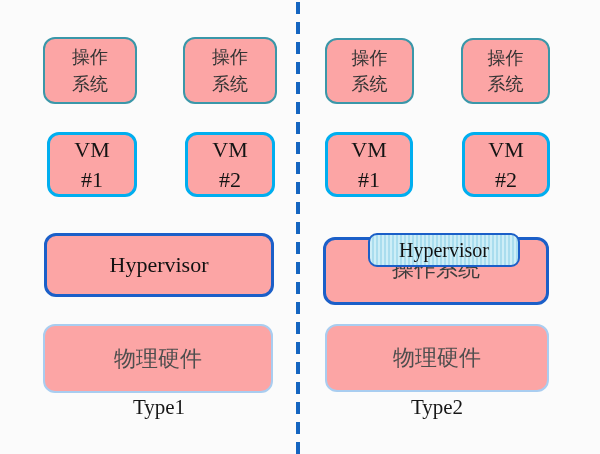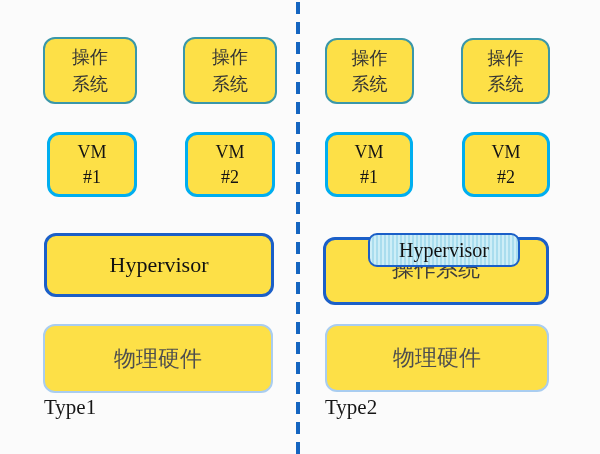--- a/index.html
+++ b/index.html
@@ -9,21 +9,21 @@
   }
   .canvas {
     position: relative;
     width: 600px;
     height: 454px;
     background: #fbfbfb;
     overflow: hidden;
   }
   .box {
     position: absolute;
-    background: #fde047;
+    background: #fca5a5;
     border-radius: 12px;
     display: flex;
     flex-direction: column;
     align-items: center;
     justify-content: center;
     text-align: center;
     box-sizing: border-box;
   }
   .os-box   { border: 2px solid #3a97a9; }
   .vm-box   { border: 3px solid #00aeef; }
@@ -32,27 +32,27 @@
   .host-box { border: 3px solid #1b5fc8; justify-content: flex-end; padding-bottom: 18px; }
   .hyp2-box {
     border: 2px solid #1b5fc8;
     border-radius: 9px;
     background: repeating-linear-gradient(90deg,
       #cdeef7 0px, #cdeef7 2px,
       #a9ddee 2px, #a9ddee 4px);
     z-index: 3;
   }
   .cn-sm  { font-size: 18px; line-height: 1.45; color: #343434; }
-  .vm-txt { font-size: 18px; line-height: 1.35; color: #141414; }
+  .vm-txt { font-size: 22px; line-height: 1.35; color: #141414; }
   .hyp-txt { font-size: 22px; color: #111111; }
   .host-txt { font-size: 22px; color: #3c3c3c; }
   .hw-txt  { font-size: 22px; color: #4e4e4e; }
   .caption {
     position: absolute;
-    text-align: left;
+    text-align: center;
     font-size: 21px;
     color: #161616;
   }
   .divider {
     position: absolute;
     left: 296px;
     top: 2px;
     width: 4px;
     height: 452px;
     background: repeating-linear-gradient(180deg,

